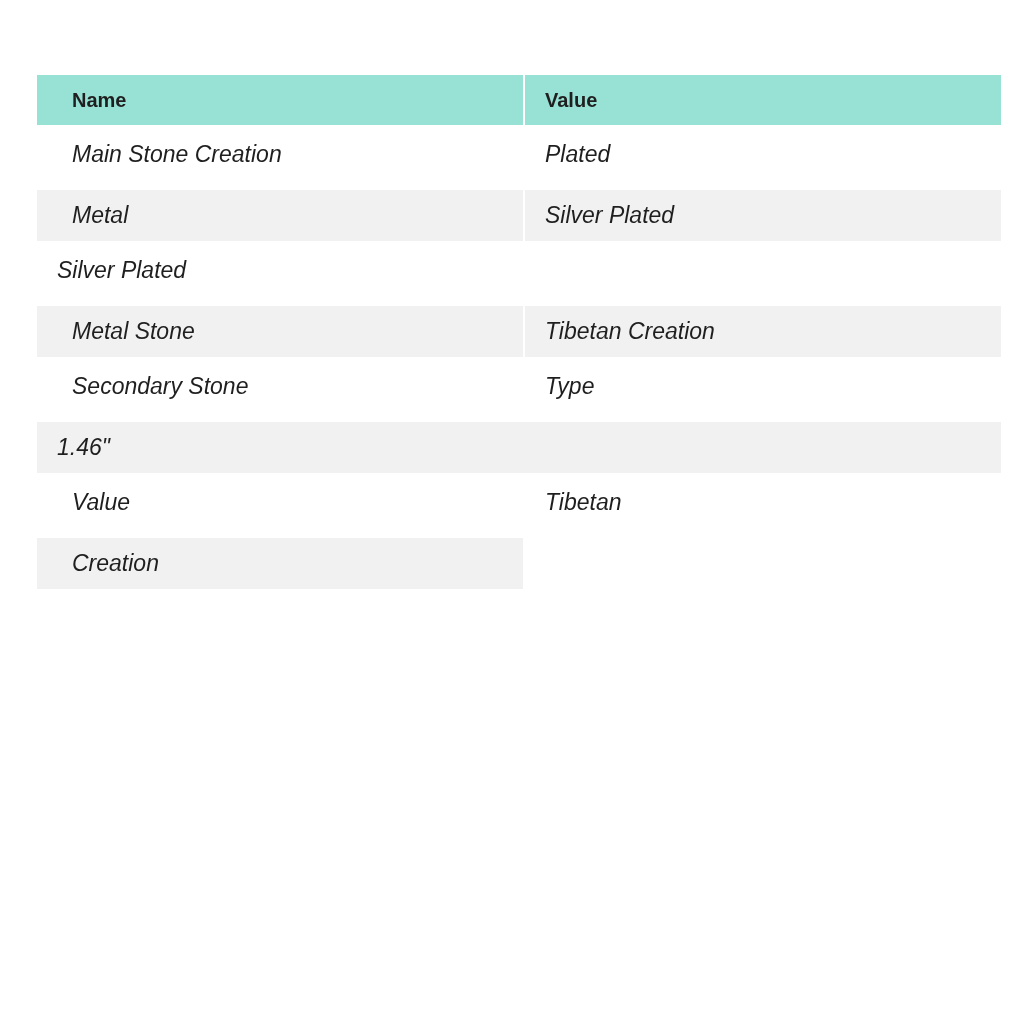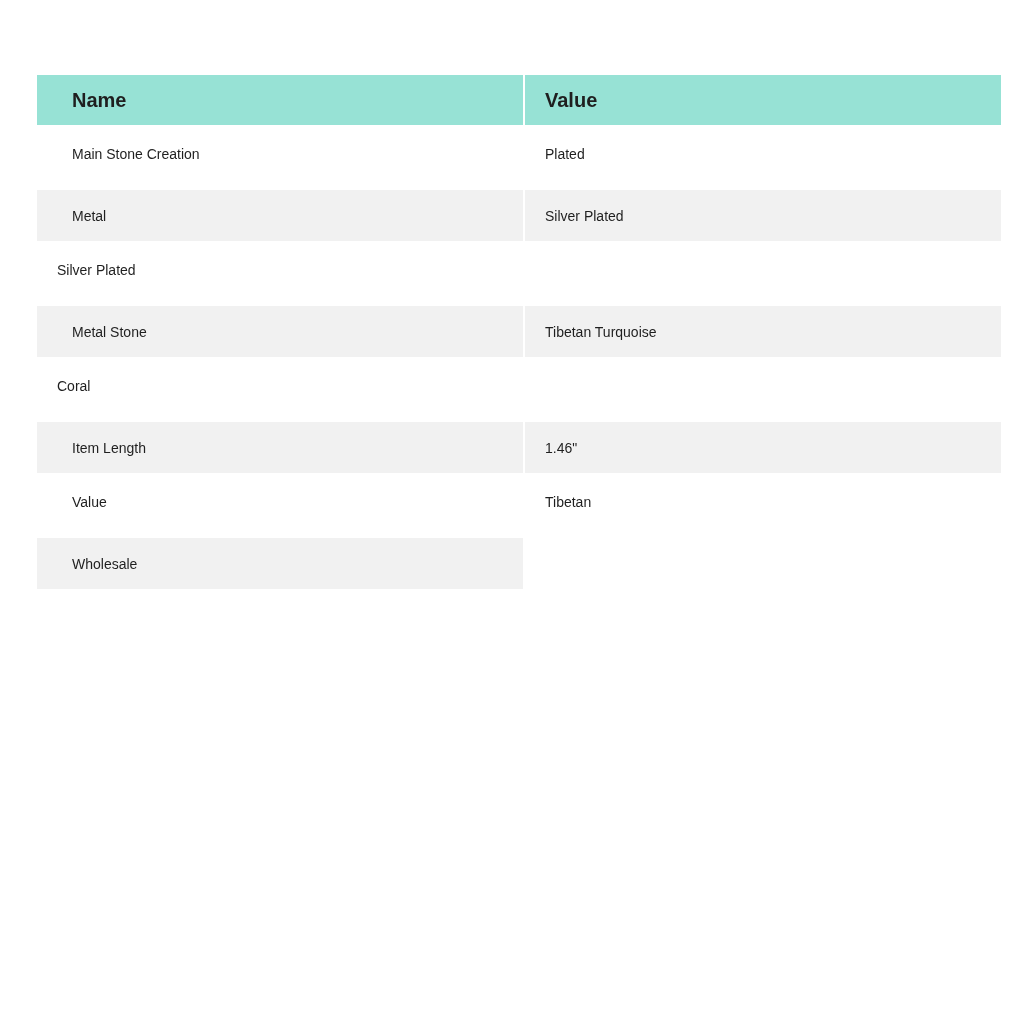--- a/index.html
+++ b/index.html
@@ -44,22 +44,23 @@
   .cell.c2 {
     flex: 1;
     padding-left: 20px;
   }
   .row.header .cell {
     background: var(--header-bg, #97e2d5);
     font-weight: bold;
     font-size: 20px;
   }
   .row.body-row .cell {
-    font-size: 14px;
+    font-size: 23px;
     font-weight: 400;
+    font-style: italic;
   }
   .row.stripe .cell {
     background: var(--stripe-bg, #f1f1f1);
     margin-top: 7px;
   }
 </style>
 </head>
 <body style="background: rgb(255, 255, 255);">
 
 <div class="spec-table">
@@ -77,34 +78,34 @@
     <div class="cell c1 cell-name">Metal</div>
     <div class="cell c2 cell-value">Silver Plated</div>
   </div>
 
   <div class="row body-row">
     <div class="cell c2 cell-value">Silver Plated</div>
   </div>
 
   <div class="row body-row stripe">
     <div class="cell c1 cell-name">Metal Stone</div>
-    <div class="cell c2 cell-value">Tibetan Turquoise</div>
+    <div class="cell c2 cell-value">Tibetan Creation</div>
   </div>
 
   <div class="row body-row">
-    <div class="cell c2 cell-value">Coral</div>
+    <div class="cell c1 cell-name">Secondary Stone</div>
+    <div class="cell c2 cell-value">Type</div>
   </div>
 
   <div class="row body-row stripe">
-    <div class="cell c1 cell-name">Item Length</div>
     <div class="cell c2 cell-value">1.46"</div>
   </div>
 
   <div class="row body-row">
     <div class="cell c1 cell-name">Value</div>
     <div class="cell c2 cell-value">Tibetan</div>
   </div>
 
   <div class="row body-row stripe">
-    <div class="cell c1 cell-name">Wholesale</div>
+    <div class="cell c1 cell-name">Creation</div>
   </div>
 </div>
 </div>
 
 </body></html>

